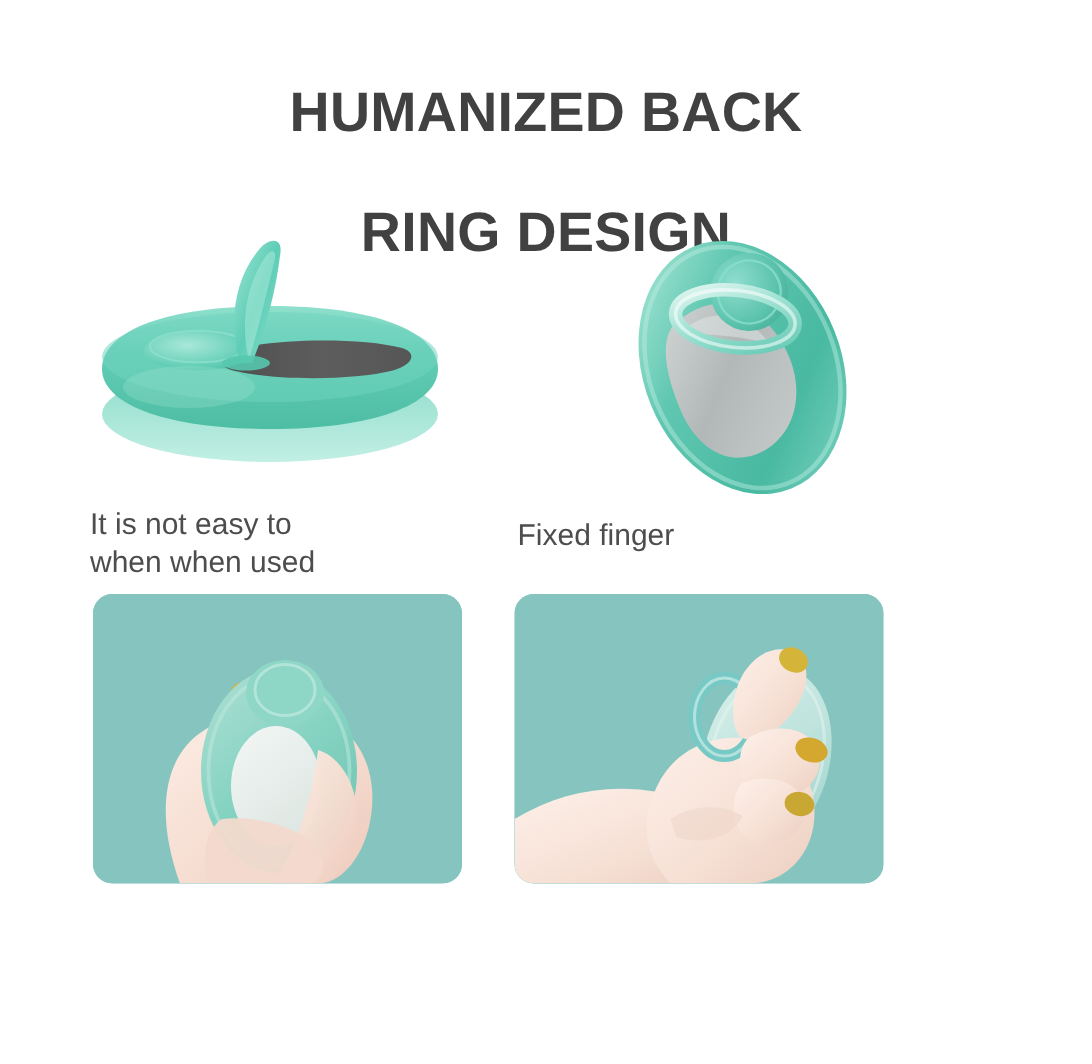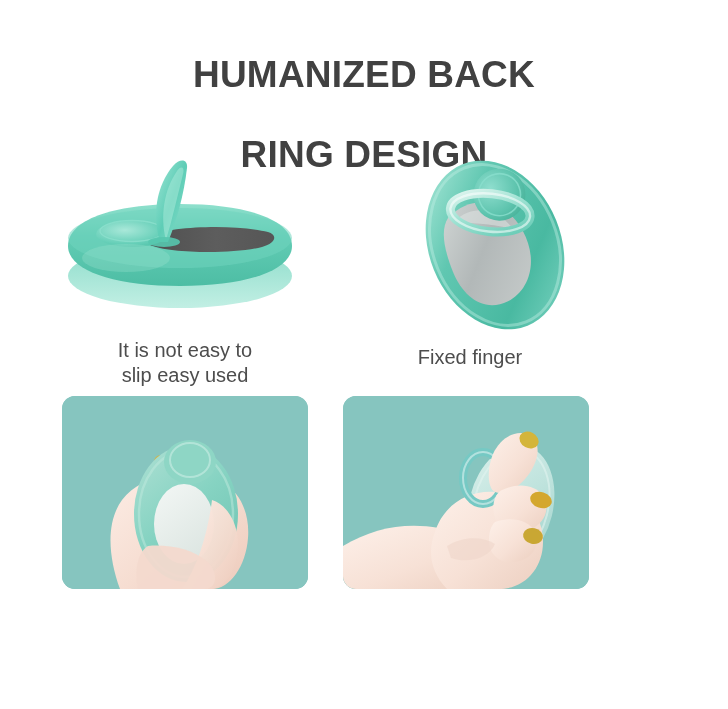--- a/index.html
+++ b/index.html
@@ -50,21 +50,20 @@
 
   .product-svg { display: block; }
 
   
   .caption {
     position: absolute;
     color: #4d4d4d;
     font-size: 20px;
     line-height: 25px;
     font-weight: normal;
-    text-align: center;
   }
   .caption.left {
     left: 60px;
     top: 338px;
     width: 250px;
   }
   .caption.right {
     left: 345px;
     top: 345px;
     width: 250px;
@@ -194,21 +193,21 @@
           <ellipse cx="152" cy="66" rx="40" ry="19" fill="none" stroke="url(#ringGrad2)" stroke-width="9"></ellipse>
           <ellipse cx="152" cy="66" rx="40" ry="19" fill="none" stroke="#ffffff" stroke-width="2.4" opacity="0.55"></ellipse>
         </g>
       </g>
     </svg>
   </div>
 </div>
 
 <div class="caption left">
   <span class="cline">It is not easy to</span>
-  <span class="cline">slip easy used</span>
+  <span class="cline">when when used</span>
 </div>
 
 <div class="caption right">
   <span class="cline">Fixed finger</span>
 </div>
 
 <div class="photo left">
   <svg viewBox="0 0 246 193">
     <defs>
       <linearGradient id="skinA" x1="0" y1="0" x2="1" y2="1">

